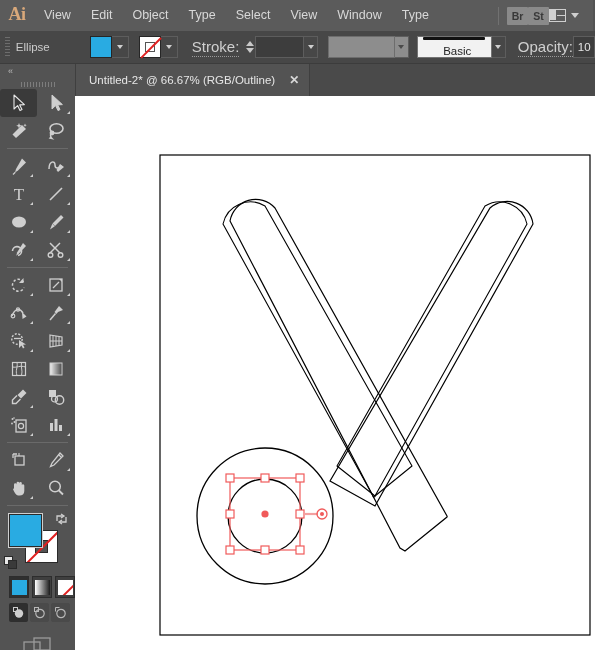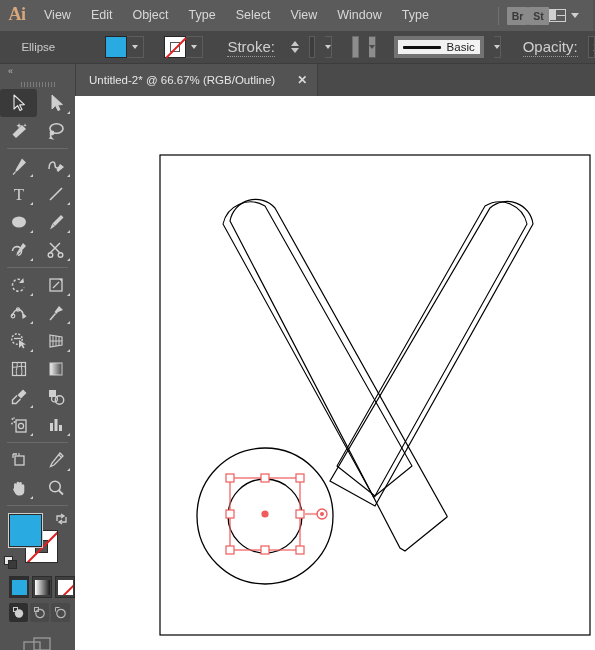--- a/index.html
+++ b/index.html
@@ -107,21 +107,20 @@
 
   
   .controlbar {
     position: absolute;
     left: 0; top: 31px;
     width: 595px; height: 32px;
     background: #474747;
     display: flex;
     align-items: center;
     border-bottom: 1px solid #3c3c3c;
-    gap: 10px;
   }
   .cb-grip {
     width: 6px; height: 20px;
     margin: 0 6px 0 5px;
     background: repeating-linear-gradient(to bottom,
        #6d6d6d 0 1px, transparent 1px 3px);
   }
   .cb-label {
     color: #cccccc;
     font-size: 11.5px;
@@ -208,25 +207,26 @@
     box-sizing: border-box;
     display: flex;
     align-items: center;
   }
   .combo-gray {
     background: #8d8d8d;
     border: 1px solid #6d6d6d;
   }
   .combo-white {
     background: #f2f2f2;
-    border: 4px solid #737373;
+    border: 1px solid #737373;
     display: flex;
     align-items: center;
     padding: 0 5px;
     justify-content: space-between;
+    flex-direction: column;
   }
   .stroke-line {
     width: 62px; height: 3px;
     background: #111;
     border-radius: 1px;
   }
   .basic-txt {
     color: #222;
     font-size: 11.5px;
     margin-left: 6px;
@@ -253,21 +253,20 @@
   }
   .doctab {
     position: absolute;
     left: 0; top: 0;
     height: 32px;
     background: #535353;
     display: flex;
     align-items: center;
     padding: 0 10px 0 14px;
     border-right: 1px solid #3f3f3f;
-    gap: 8px;
   }
   .doctab-title {
     color: #e6e6e6;
     font-size: 11.5px;
     white-space: nowrap;
   }
   .doctab-close {
     color: #d7d7d7;
     font-size: 12px;
     margin-left: 14px;

